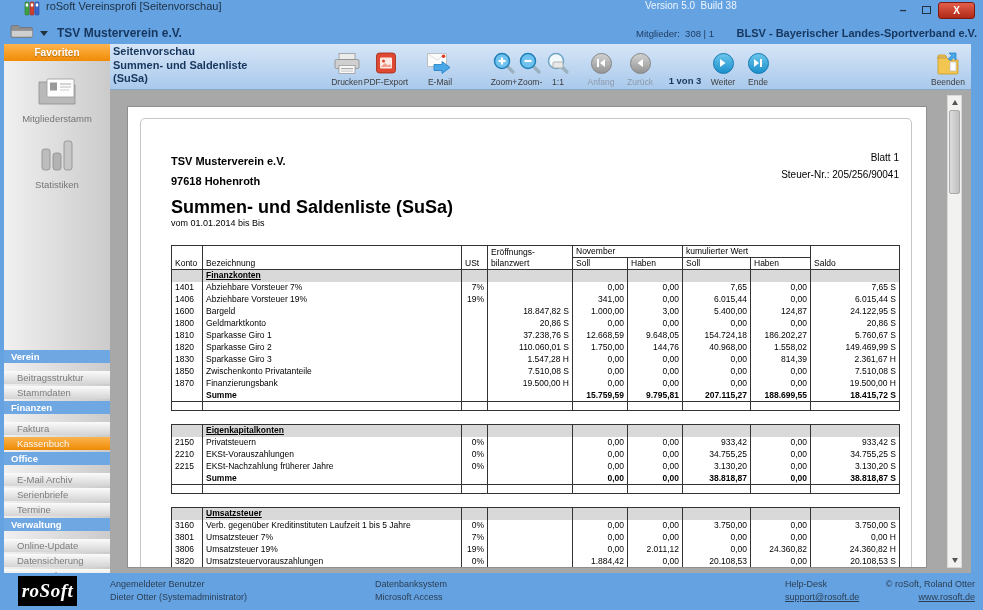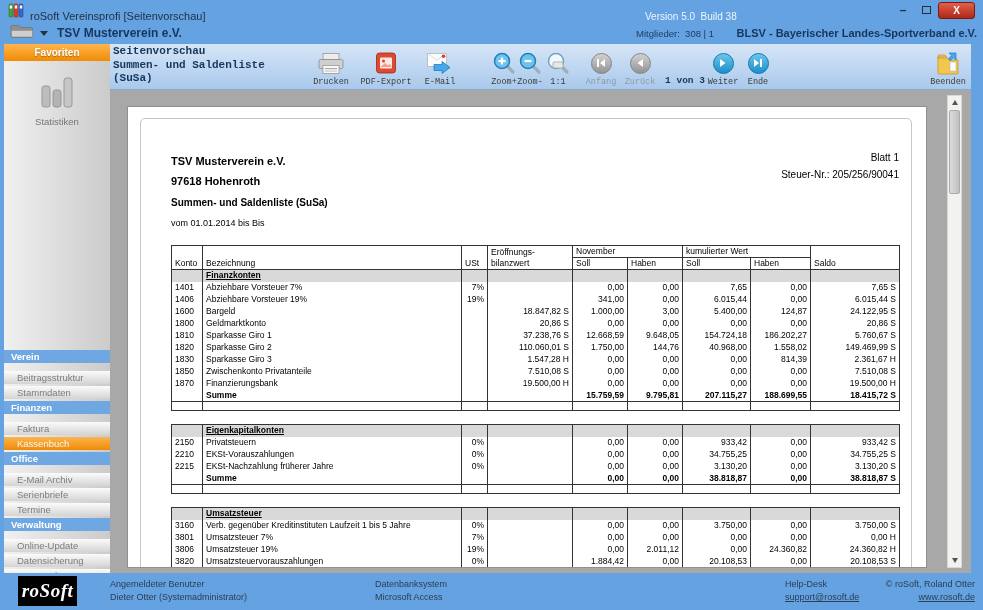--- a/index.html
+++ b/index.html
@@ -5,21 +5,21 @@
   html,body{margin:0;padding:0;}
   body{
     width:983px;height:610px;position:relative;overflow:hidden;
     background:#64a2e2;
     font-family:"Liberation Sans", sans-serif;
     -webkit-font-smoothing:antialiased;
   }
   *{box-sizing:border-box;}
 
   
-  .titlebar{position:absolute;top:0;left:0;right:0;height:22px;display:flex;align-items:flex-end;padding-left:8px;}
+  .titlebar{position:absolute;top:0;left:0;right:0;height:22px;display:flex;align-items:flex-start;padding-left:24px;}
   .app-title{font-size:11px;color:#1e2f40;margin-left:6px;}
   .version{position:absolute;left:645px;font-size:10px;color:#eef5fc;white-space:pre;}
   .win-btn{position:absolute;top:0;height:20px;display:flex;align-items:center;justify-content:center;cursor:pointer;}
   .win-min{left:893px;width:20px;color:#22313f;font-weight:bold;font-size:12px;}
   .win-max{left:916px;width:20px;}
   .max-box{width:9px;height:8px;border:1.5px solid #22313f;background:transparent;}
   .win-close{left:938px;width:37px;height:17px;top:2px;background:linear-gradient(180deg,#e2604b,#b02818);
     border:1px solid #7d1a0e;border-radius:3px;color:#fff;font-weight:bold;font-size:10px;}
 
   
@@ -43,40 +43,40 @@
   .icon-wrap{position:relative;display:inline-block;}
   .side-groups{position:absolute;top:306px;left:0;width:100%;}
   .grp-header{height:13px;line-height:13px;background:#6fa7e2;color:#fff;font-weight:bold;font-size:9.5px;padding-left:7px;margin-bottom:8px;}
   .grp-item{height:13px;line-height:13px;font-size:9.5px;color:#7c7c7c;padding-left:13px;margin-bottom:2px;cursor:pointer;
     background:linear-gradient(180deg,#fbfbfb,#d4d4d4);}
   .grp-item.active{background:linear-gradient(180deg,#fbb450,#ef8b04);color:#f6f6f6;}
 
   
   .content{position:absolute;left:110px;right:12px;top:0;bottom:0;}
   .toolbar{position:absolute;top:0;left:0;right:0;height:46px;background:linear-gradient(180deg,#d6e5f7,#a9c9ec);
-    border-bottom:1px solid #8aa8c8;font-family:Liberation Mono, monospace;}
+    border-bottom:1px solid #8aa8c8;}
   .tb-title{position:absolute;left:3px;top:1px;font-size:11px;font-weight:bold;color:#17365d;line-height:13.5px;}
   .tb-btn{position:absolute;top:3px;width:44px;display:flex;flex-direction:column;align-items:center;justify-content:flex-end;
     height:40px;cursor:pointer;}
   .tb-btn .ic{height:26px;display:flex;align-items:center;justify-content:center;}
   .tb-btn .lbl{font-size:8.5px;color:#3c3c3c;margin-top:1px;white-space:nowrap;}
   .tb-btn.disabled .lbl{color:#8d9aa8;}
   .nav-circle{width:21px;height:21px;border-radius:50%;display:flex;align-items:center;justify-content:center;}
   .nav-blue{background:linear-gradient(180deg,#6cc6ec,#1a8fcc);border:1px solid #0f76ad;}
   .nav-gray{background:linear-gradient(180deg,#d2d2d2,#939393);border:1px solid #848484;}
   .page-ind{position:absolute;width:56px;top:3px;height:40px;display:flex;align-items:flex-end;justify-content:center;
     font-size:9.5px;font-weight:bold;color:#17365d;padding-bottom:1px;}
 
   
   .preview{position:absolute;top:46px;left:0;right:0;bottom:0;background:#a8a8a8;overflow:hidden;}
   .page{position:absolute;left:18px;top:17px;width:798px;height:460px;background:#fff;overflow:hidden;box-shadow:0 0 0 1px #8f8f8f;}
   .page-frame{position:absolute;left:12px;top:11px;width:772px;height:900px;border:1px solid #c6c6c6;border-radius:5px;}
   .rep-org{position:absolute;left:43px;top:44px;font-size:11px;font-weight:bold;color:#000;line-height:20px;}
   .rep-right{position:absolute;right:27px;top:42px;text-align:right;font-size:10px;color:#000;line-height:17px;}
-  .rep-title{position:absolute;left:43px;top:90px;font-size:10px;font-weight:bold;color:#000;}
+  .rep-title{position:absolute;left:43px;top:90px;font-size:18px;font-weight:bold;color:#000;}
   .rep-period{position:absolute;left:43px;top:111px;font-size:9px;color:#000;}
   .rep-table-wrap{position:absolute;left:43px;top:138px;}
 
   
   table.rpt{border-collapse:collapse;table-layout:fixed;width:728px;font-size:8.5px;color:#000;}
   table.rpt th, table.rpt td{padding:0 3px;height:12px;line-height:11px;white-space:nowrap;overflow:hidden;font-weight:normal;}
   table.rpt th{border:1px solid #333;vertical-align:bottom;text-align:left;}
   th.grp-h{text-align:center;vertical-align:middle;border-bottom:none;height:14px;}
   th.sub-h{border-top:none;text-align:right;}
   th.h-ust,th.h-saldo{text-align:right;}
@@ -144,20 +144,33 @@
   <span class="club-name">TSV Musterverein e.V.</span>
   <span class="members">Mitglieder:  308 | 1</span>
   <span class="association">BLSV - Bayerischer Landes-Sportverband e.V.</span>
 </div>
 
 <div class="main">
 
   <aside class="sidebar">
     <div class="fav-header">Favoriten</div>
 
+    <div class="fav-item">
+      <span class="icon-wrap">
+        <svg width="44" height="31" viewBox="0 0 44 31">
+          <path d="M4 8 h13 l3 3 h20 v19 H4 Z" fill="#b9b9b9" stroke="#8e8e8e" stroke-width="0.8"></path>
+          <rect x="12" y="5" width="27" height="18" rx="1" fill="#fdfdfd" stroke="#9a9a9a" stroke-width="0.8"></rect>
+          <rect x="15" y="8.5" width="7" height="8" fill="#9a9a9a"></rect>
+          <line x1="25" y1="10" x2="36" y2="10" stroke="#a8a8a8"></line>
+          <line x1="25" y1="13" x2="36" y2="13" stroke="#bbb"></line>
+          <line x1="25" y1="16" x2="34" y2="16" stroke="#ccc"></line>
+        </svg>
+      </span>
+      <div class="lbl">Mitgliederstamm</div>
+    </div>
 
 
     <div class="fav-item">
       <span class="icon-wrap">
         <svg width="40" height="34" viewBox="0 0 40 34">
           <rect x="5" y="12" width="8" height="21" rx="2.5" fill="#bdbdbd" stroke="#8a8a8a" stroke-width="0.8"></rect>
           <rect x="16" y="16" width="8" height="17" rx="2.5" fill="#b3b3b3" stroke="#8a8a8a" stroke-width="0.8"></rect>
           <rect x="27" y="4" width="8" height="29" rx="2.5" fill="#c6c6c6" stroke="#8a8a8a" stroke-width="0.8"></rect>
         </svg>
       </span>
@@ -185,21 +198,21 @@
 
   <div class="content">
 
     <div class="toolbar">
       <div class="tb-title">
         <div>Seitenvorschau</div>
         <div>Summen- und Saldenliste</div>
         <div>(SuSa)</div>
       </div>
 
-      <div class="tb-btn" style="left:199px;">
+      <div class="tb-btn" style="left:215px;">
         <div class="ic">
           <svg width="26" height="21" viewBox="0 0 26 21">
             <rect x="5" y="0.5" width="16" height="6" fill="#ececec" stroke="#999" stroke-width="0.8"></rect>
             <rect x="1" y="6.5" width="24" height="9" rx="1.5" fill="#cfcfcf" stroke="#8a8a8a" stroke-width="0.8"></rect>
             <rect x="5" y="12.5" width="16" height="8" fill="#f8f8f8" stroke="#999" stroke-width="0.8"></rect>
             <rect x="7" y="15" width="12" height="1.2" fill="#aaa"></rect>
             <rect x="7" y="17.5" width="12" height="1.2" fill="#ccc"></rect>
           </svg>
         </div>
         <div class="lbl">Drucken</div>

